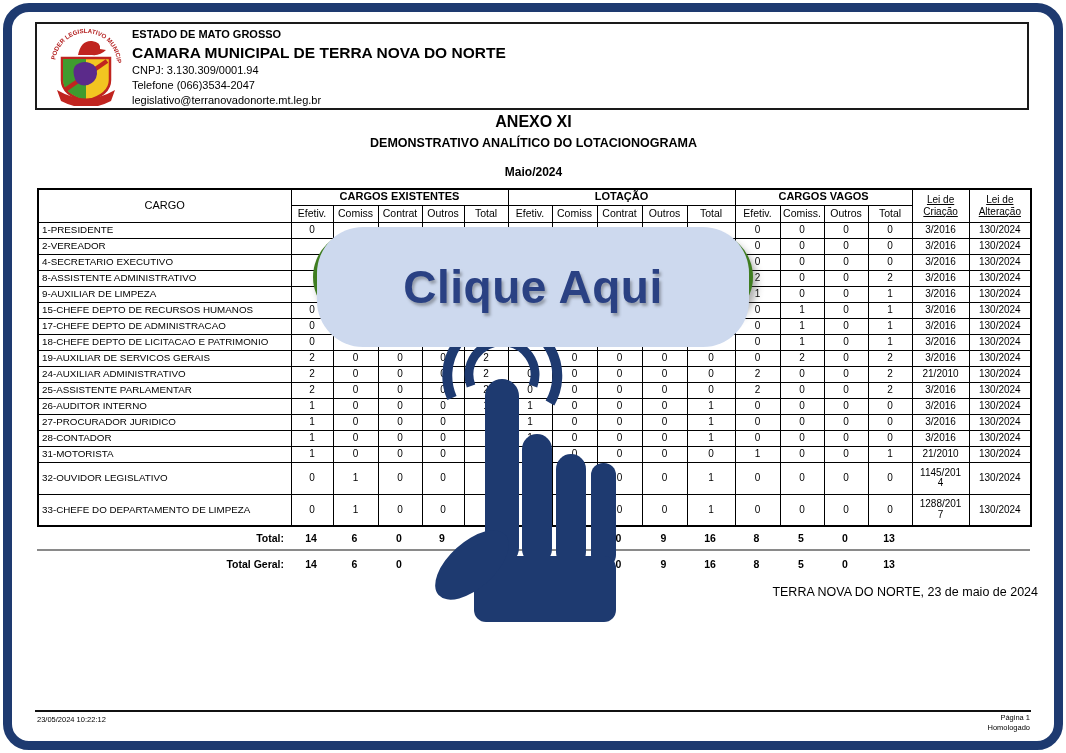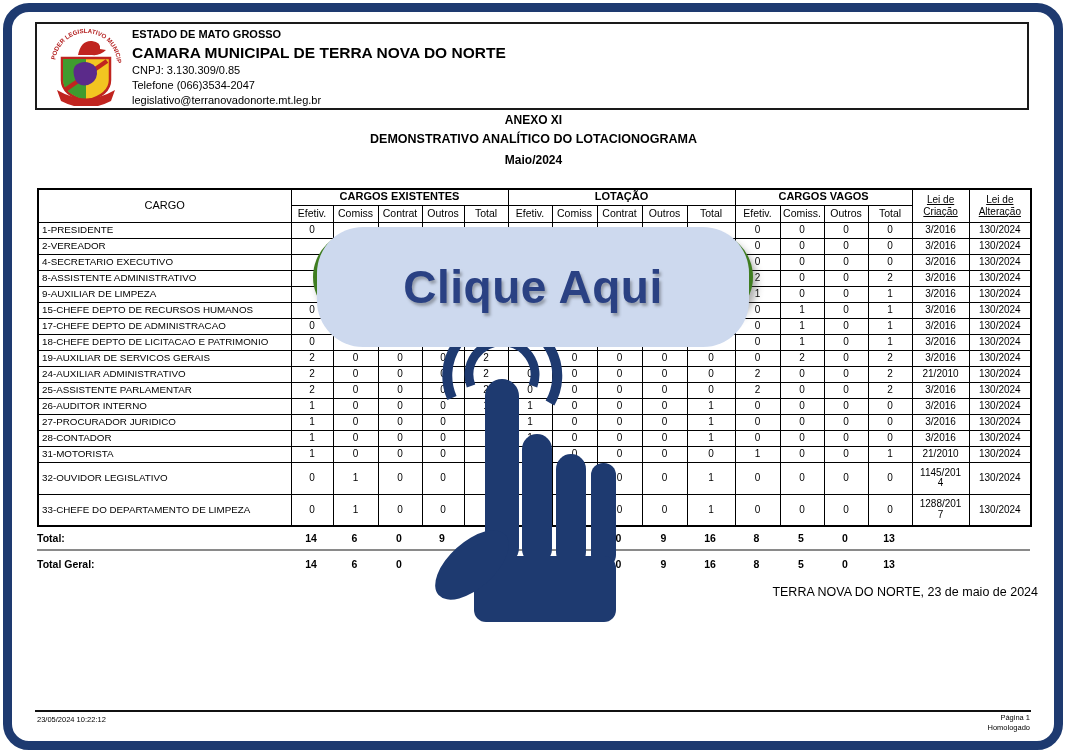--- a/index.html
+++ b/index.html
@@ -10,44 +10,44 @@
   
   .header-box{position:absolute;left:35px;top:22px;width:994px;height:88px;
               border:2px solid #1a1a1a;box-sizing:border-box;background:#fff;}
   .logo{position:absolute;left:10px;top:4px;width:78px;height:78px;}
   .org-text{position:absolute;left:95px;top:4px;line-height:1.25;}
   .org-line1{font-weight:bold;font-size:11px;}
   .org-line2{font-weight:bold;font-size:15.5px;margin:1px 0 2px 0;}
   .org-small{font-size:11px;margin-top:1px;}
   
   .title-block{position:absolute;left:37px;top:113px;width:993px;text-align:center;}
-  .title-1{font-weight:bold;font-size:12px;}
+  .title-1{font-weight:bold;font-size:16px;}
   .title-2{font-weight:bold;font-size:12.5px;margin-top:5px;}
-  .title-3{font-weight:bold;font-size:12px;margin-top:7px;}
+  .title-3{font-weight:bold;font-size:12px;margin-top:15px;}
   
   #table-wrap{position:absolute;left:37px;top:188px;}
   table{border-collapse:collapse;table-layout:fixed;width:993px;border:2px solid #000;}
   th,td{border:1px solid #000;padding:0;font-size:10px;line-height:1.05;
         text-align:center;vertical-align:middle;overflow:hidden;}
   thead tr.grp{height:16px;}
   thead tr.sub{height:17px;}
   th{font-weight:normal;}
   th.group{font-weight:bold;font-size:11px;}
   th.cargo-h{font-size:11px;}
   th.sub-h{font-size:10.5px;}
   th.lei-h{font-size:10px;line-height:1.15;text-decoration:underline;}
   tbody tr{height:16px;}
   tbody tr.tall{height:32px;}
   td.cargo{text-align:left;padding-left:3px;font-size:9.8px;}
   td.lei{font-size:10px;word-break:break-all;padding:0 7px;}
   
   #totals-block{position:absolute;left:37px;top:527px;width:993px;}
   .totals-row{position:relative;height:17px;font-size:10.5px;font-weight:bold;}
   .totals-row span{position:absolute;top:2px;}
-  .totals-label{text-align:left;}
+  .totals-label{text-align:right;}
   .totals-rule{position:absolute;left:0;top:22px;width:993px;height:0;
                border-top:2px solid #8a8a8a;}
   
   .date-line{position:absolute;right:28px;top:585px;font-size:12.5px;}
   .footer-rule{position:absolute;left:35px;top:710px;width:996px;border-top:2px solid #111;}
   .footer-left{position:absolute;left:37px;top:715px;font-size:7.5px;}
   .footer-right{position:absolute;right:36px;top:713px;font-size:7.5px;text-align:right;line-height:1.35;}
   
   #hand-svg{position:absolute;left:420px;top:300px;z-index:20;}
   .btn-green{position:absolute;left:313px;top:231px;width:440px;height:92px;
@@ -73,21 +73,21 @@
     <path d="M30,27 Q33,12 44,13 Q53,14 52,21 L58,22 Q52,28 44,27 Z" fill="#c0241f"></path>
     <path d="M14,30 h48 v22 q0,15 -24,21 q-24,-6 -24,-21 Z" fill="#f2c521" stroke="#c0241f" stroke-width="2.5"></path>
     <path d="M15,31 h23 v41 q-23,-6 -23,-20 Z" fill="#3f9b2f"></path>
     <path d="M17,62 L59,33" stroke="#c0241f" stroke-width="4.5"></path>
     <path d="M27,38 q7,-6 15,-3 q8,3 7,11 q-1,8 -9,11 q-10,2 -13,-6 q-3,-8 0,-13 Z" fill="#5b2a8a"></path>
     <path d="M9,62 q29,17 58,0 l-4,11 q-25,13 -50,0 Z" fill="#c0241f"></path>
   </svg>
   <div class="org-text">
     <div class="org-line1">ESTADO DE MATO GROSSO</div>
     <div class="org-line2">CAMARA MUNICIPAL DE TERRA NOVA DO NORTE</div>
-    <div class="org-small">CNPJ:    3.130.309/0.85</div>
+    <div class="org-small">CNPJ:    3.130.309/0001.94</div>
     <div class="org-small">Telefone    (066)3534-2047</div>
     <div class="org-small">legislativo@terranovadonorte.mt.leg.br</div>
   </div>
 </div>
 
 <div class="title-block">
   <div class="title-1">ANEXO XI</div>
   <div class="title-2">DEMONSTRATIVO ANALÍTICO DO LOTACIONOGRAMA</div>
   <div class="title-3">Maio/2024</div>
 </div>

